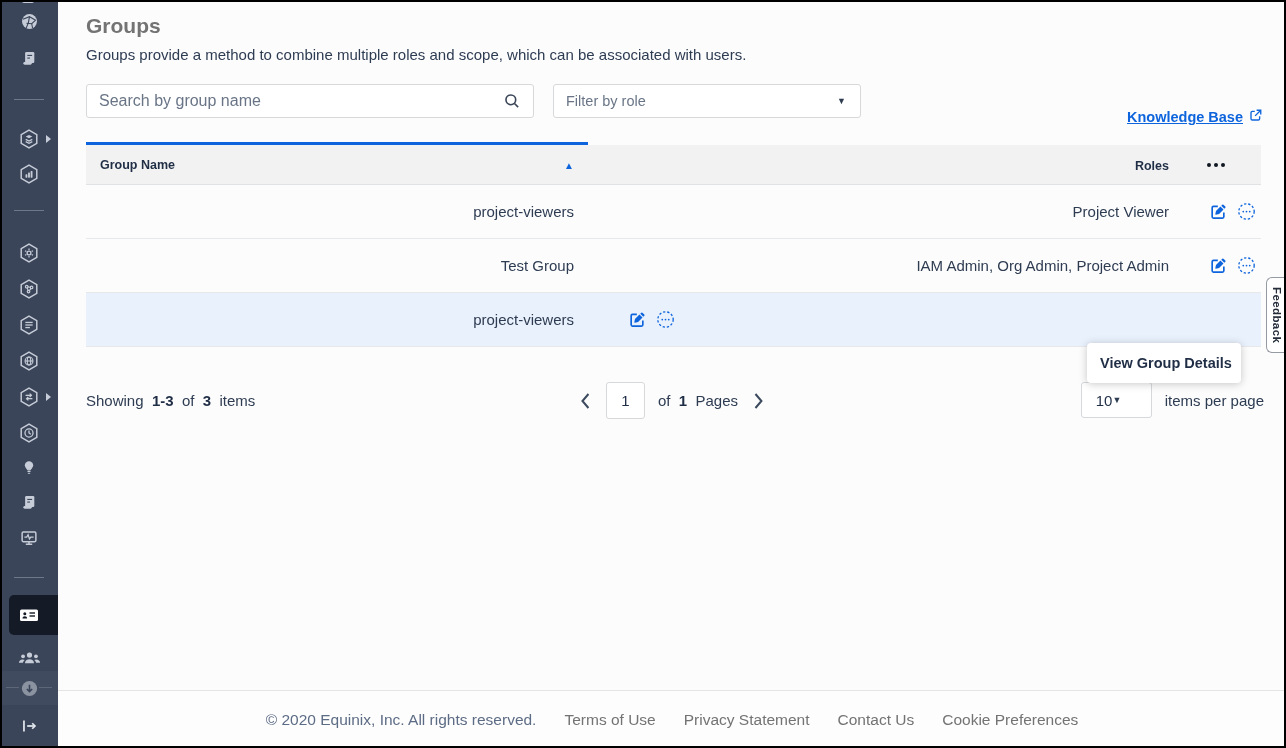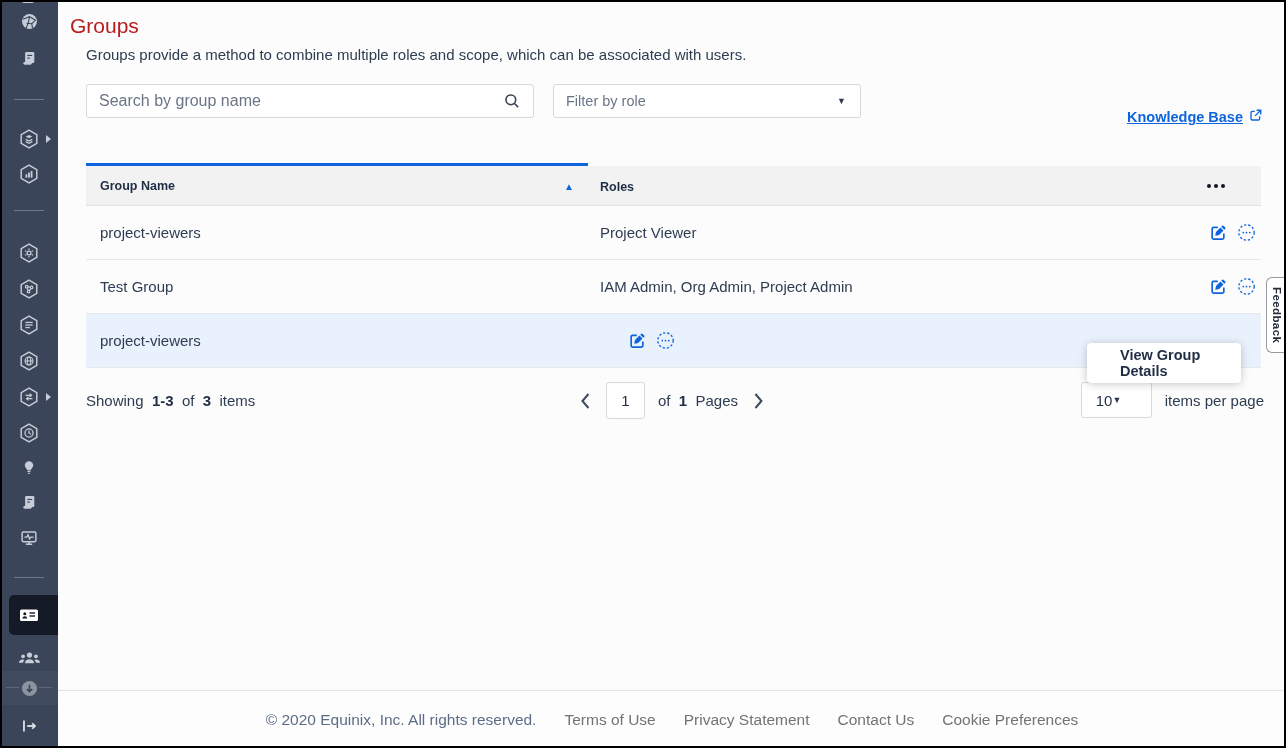--- a/index.html
+++ b/index.html
@@ -14,41 +14,41 @@
   .sb-tick { position:absolute; top:0; left:22px; width:12px; height:3px; background:#c7cdd8; border-radius:0 0 2px 2px; }
   .sb-divider { position:absolute; left:14px; width:30px; height:1px; background:#6e7888; }
   .sb-chevron { position:absolute; right:7px; top:50%; transform:translateY(-50%); width:0; height:0;
     border-left:5px solid #c7cdd8; border-top:4px solid transparent; border-bottom:4px solid transparent; }
   .sb-active-bg { position:absolute; left:9px; right:0; top:595px; height:40px; background:#141b26; border-radius:5px 0 0 5px; }
   .sb-strip { position:absolute; left:0; right:0; top:671px; height:34px; background:#47526486; }
   .sb-strip-line { position:absolute; top:16px; height:1px; width:13px; background:#5d6778; }
 
   
   .main { position:absolute; left:58px; top:0; right:0; bottom:0; background:#fcfcfd; }
-  .page-title { position:absolute; left:12px; top:14px; font-size:21px; font-weight:400; color:#b91c1c; }
+  .page-title { position:absolute; left:28px; top:14px; font-size:21px; font-weight:700; color:#737373; }
   .page-desc { position:absolute; left:28px; top:46px; font-size:15px; color:#2e3c52; }
 
   .search-box { position:absolute; left:28px; top:84px; width:448px; height:34px; background:#fff;
     border:1px solid #d6d8da; border-radius:3px; display:flex; align-items:center; }
   .search-box input { flex:1; border:none; outline:none; padding:0 10px 0 12px; font-size:16px; color:#33415c;
     font-family:"Liberation Sans", sans-serif; background:transparent; }
   .search-box input::placeholder { color:#697586; }
   .search-icon { margin-right:12px; display:flex; cursor:pointer; }
 
   .filter-box { position:absolute; left:495px; top:84px; width:308px; height:34px; background:#fff;
     border:1px solid #d6d8da; border-radius:3px; display:flex; align-items:center; justify-content:space-between;
     padding:0 14px 0 12px; cursor:pointer; }
   .filter-label { font-size:14.5px; color:#697586; }
   .caret { font-size:9px; color:#2e3c52; }
 
   .kb-link { position:absolute; top:108px; right:23px; display:flex; align-items:center; gap:5px;
     color:#0d64dc; font-size:14.5px; font-weight:700; text-decoration:underline; cursor:pointer; }
 
   
-  .table { position:absolute; left:28px; right:25px; top:163px; }
+  .table { position:absolute; left:28px; right:25px; top:142px;text-align:right; }
   .thead { position:relative; height:43px; padding-top:3px; }
   .thead-bg { position:absolute; left:0; right:0; top:3px; bottom:0; background:#f2f2f3; border-bottom:1px solid #e1e2e4; }
   .sort-bar { position:absolute; left:0; top:0; width:502px; height:3px; background:#0d64dc; }
   .thead-row { position:relative; height:40px; display:flex; align-items:center; }
   .col-name { width:502px; display:flex; align-items:center; justify-content:space-between; padding:0 14px; }
   .col-roles { flex:1; padding-left:12px; }
   .col-actions { width:92px; display:flex; justify-content:flex-end; padding-right:12px; }
   .th-label { font-size:12.5px; font-weight:700; color:#1f2d45; }
   .sort-arrow { color:#0d64dc; font-size:10px; cursor:pointer; }
   .dots-menu { display:flex; gap:3px; cursor:pointer; padding:6px 24px 6px 6px; }
@@ -57,21 +57,21 @@
   .trow { height:54px; display:flex; align-items:center; border-bottom:1px solid #e7e8ea; background:transparent; }
   .trow.hl { background:#e9f1fc; }
   .cell-name { width:502px; padding:0 14px; font-size:15px; color:#2e3c52; }
   .cell-roles { flex:1; padding-left:12px; font-size:15px; color:#2e3c52; }
   .cell-actions { width:92px; display:flex; align-items:center; justify-content:flex-end; gap:8px; padding-right:4px; }
   .action-icon { cursor:pointer; display:flex; }
 
   
   .popup { position:absolute; left:1029px; top:343px; width:154px; height:40px; background:#fff; border-radius:4px;
     box-shadow:0 1px 8px rgba(0,0,0,.22); z-index:30; display:flex; align-items:center; padding-left:13px; cursor:pointer; }
-  .popup-item { font-size:14.5px; font-weight:700; color:#1f2d45;margin-left:20px; }
+  .popup-item { font-size:14.5px; font-weight:700; color:#1f2d45; }
 
   
   .showing { position:absolute; left:28px; top:392px; font-size:15px; color:#2e3c52; }
   .showing b { font-weight:700; color:#1f2d45; }
   .pager { position:absolute; top:382px; left:50%; transform:translateX(-50%); display:flex; align-items:center; gap:13px; }
   .pg-chev { cursor:pointer; display:flex; padding:2px; }
   .page-input { width:39px; height:37px; border:1px solid #d6d8da; border-radius:3px; text-align:center; font-size:15px;
     color:#1f2d45; font-family:"Liberation Sans", sans-serif; background:#fff; outline:none; }
   .pg-text { font-size:15px; color:#2e3c52; }
   .pg-text b { font-weight:700; color:#1f2d45; }

